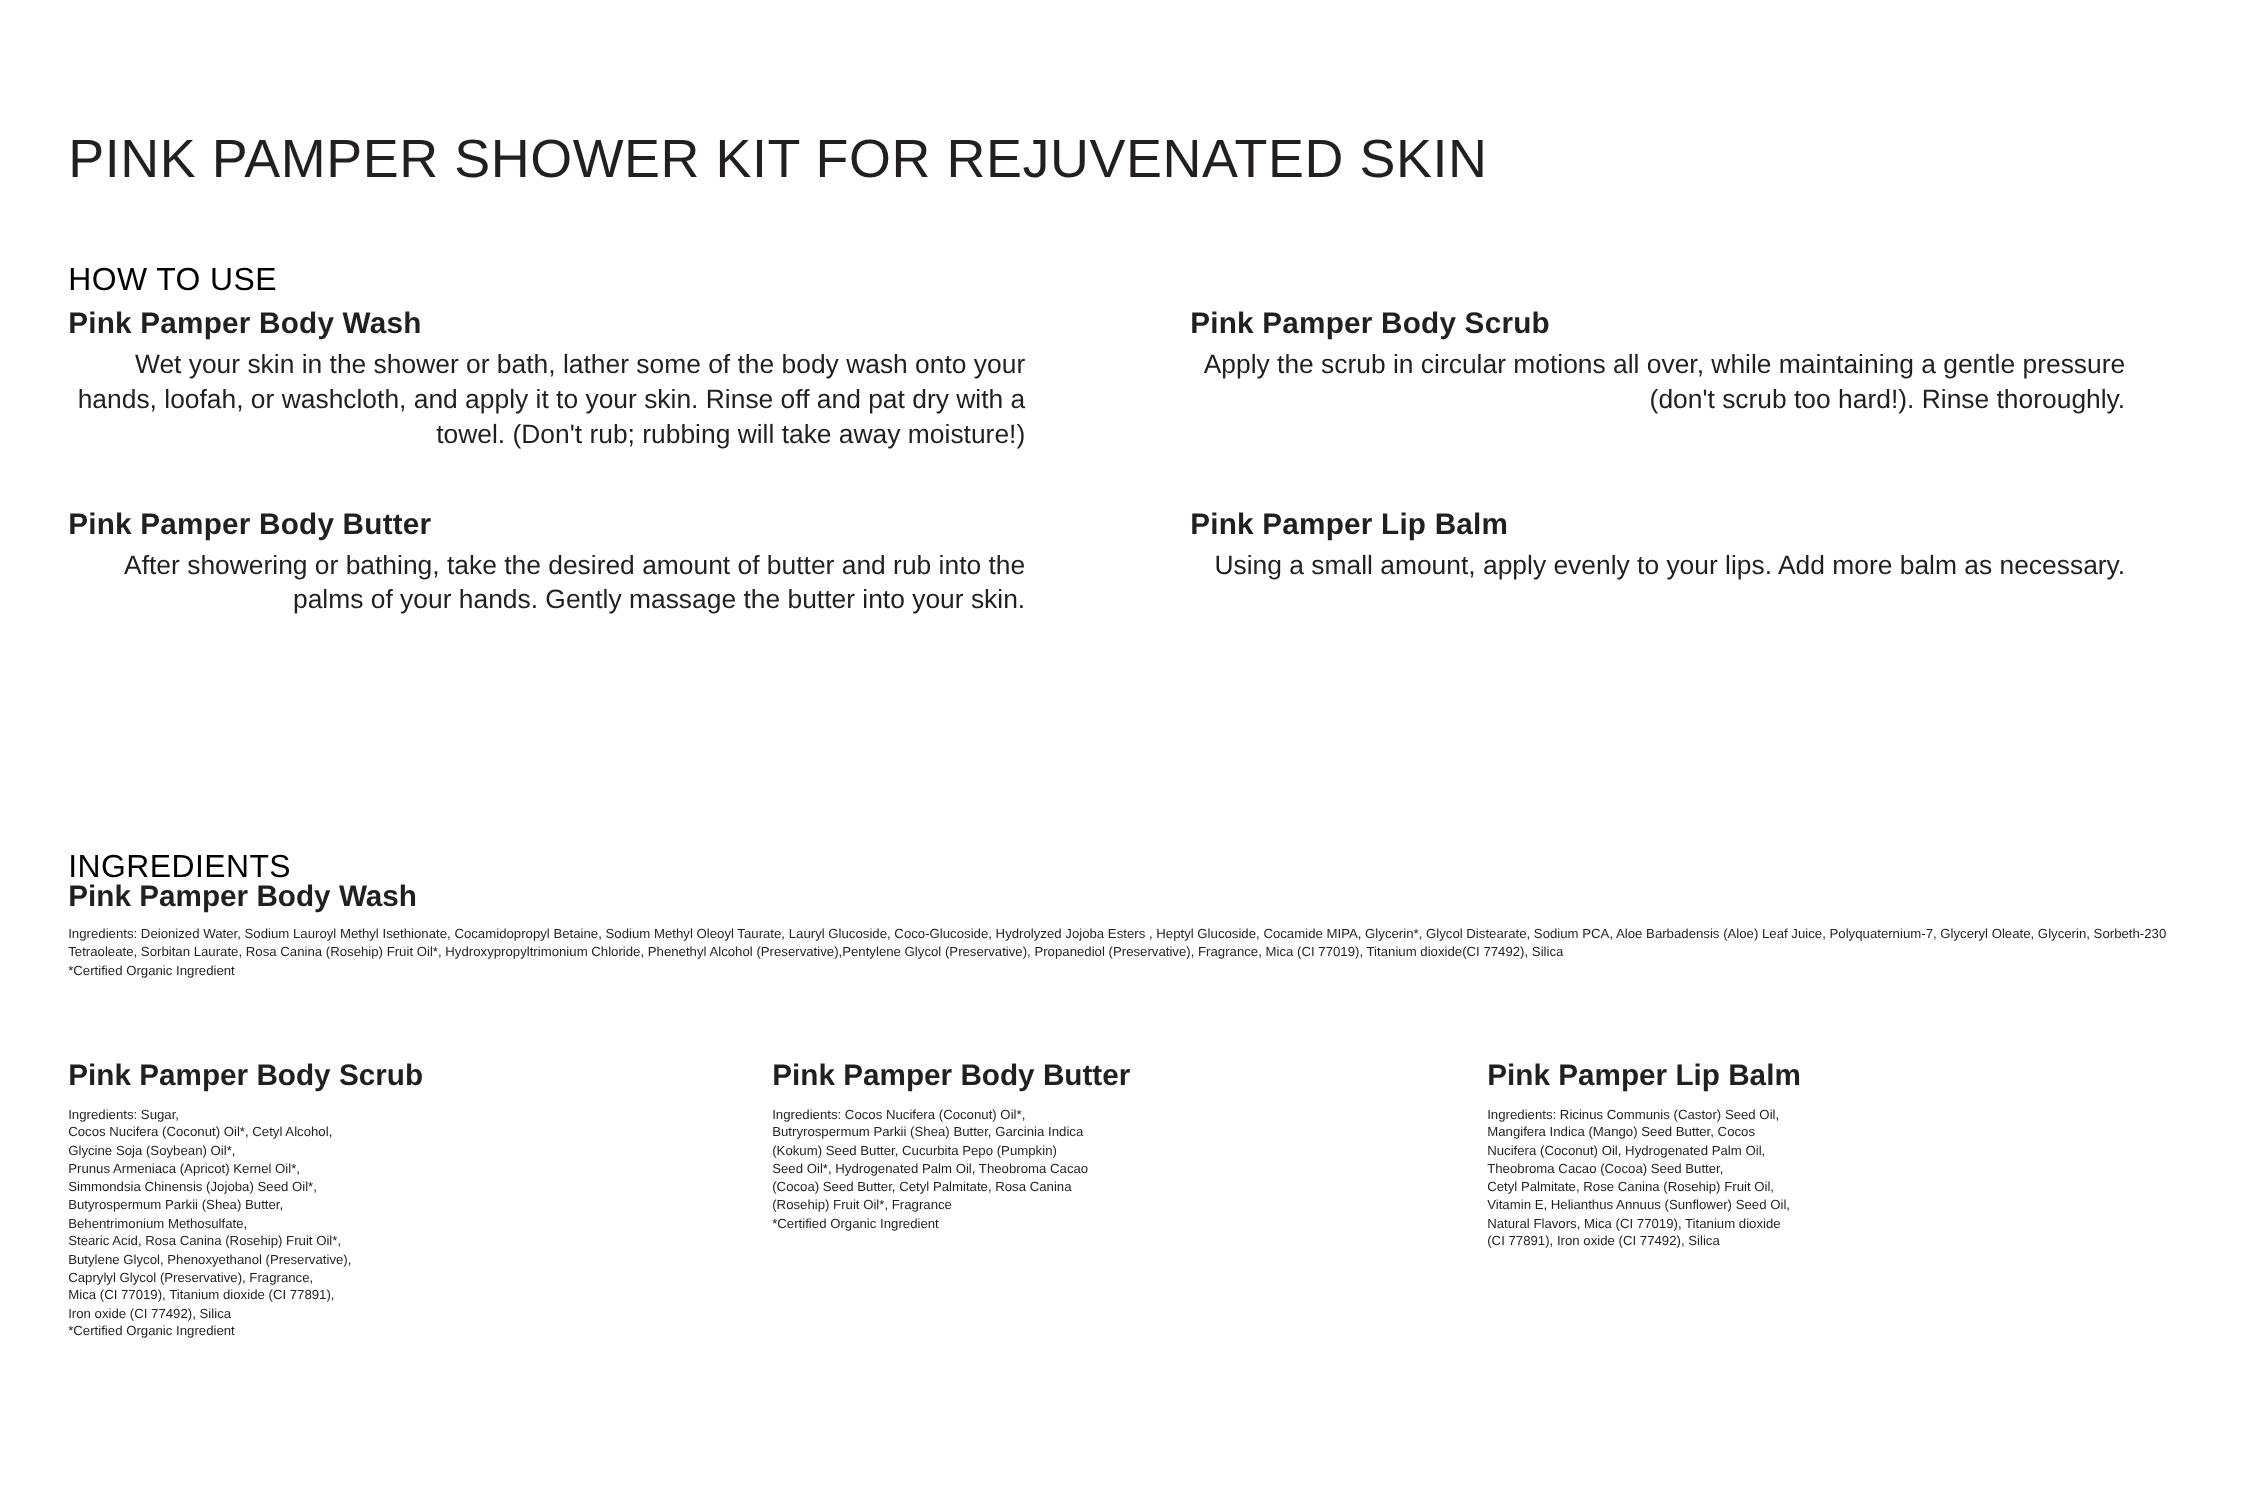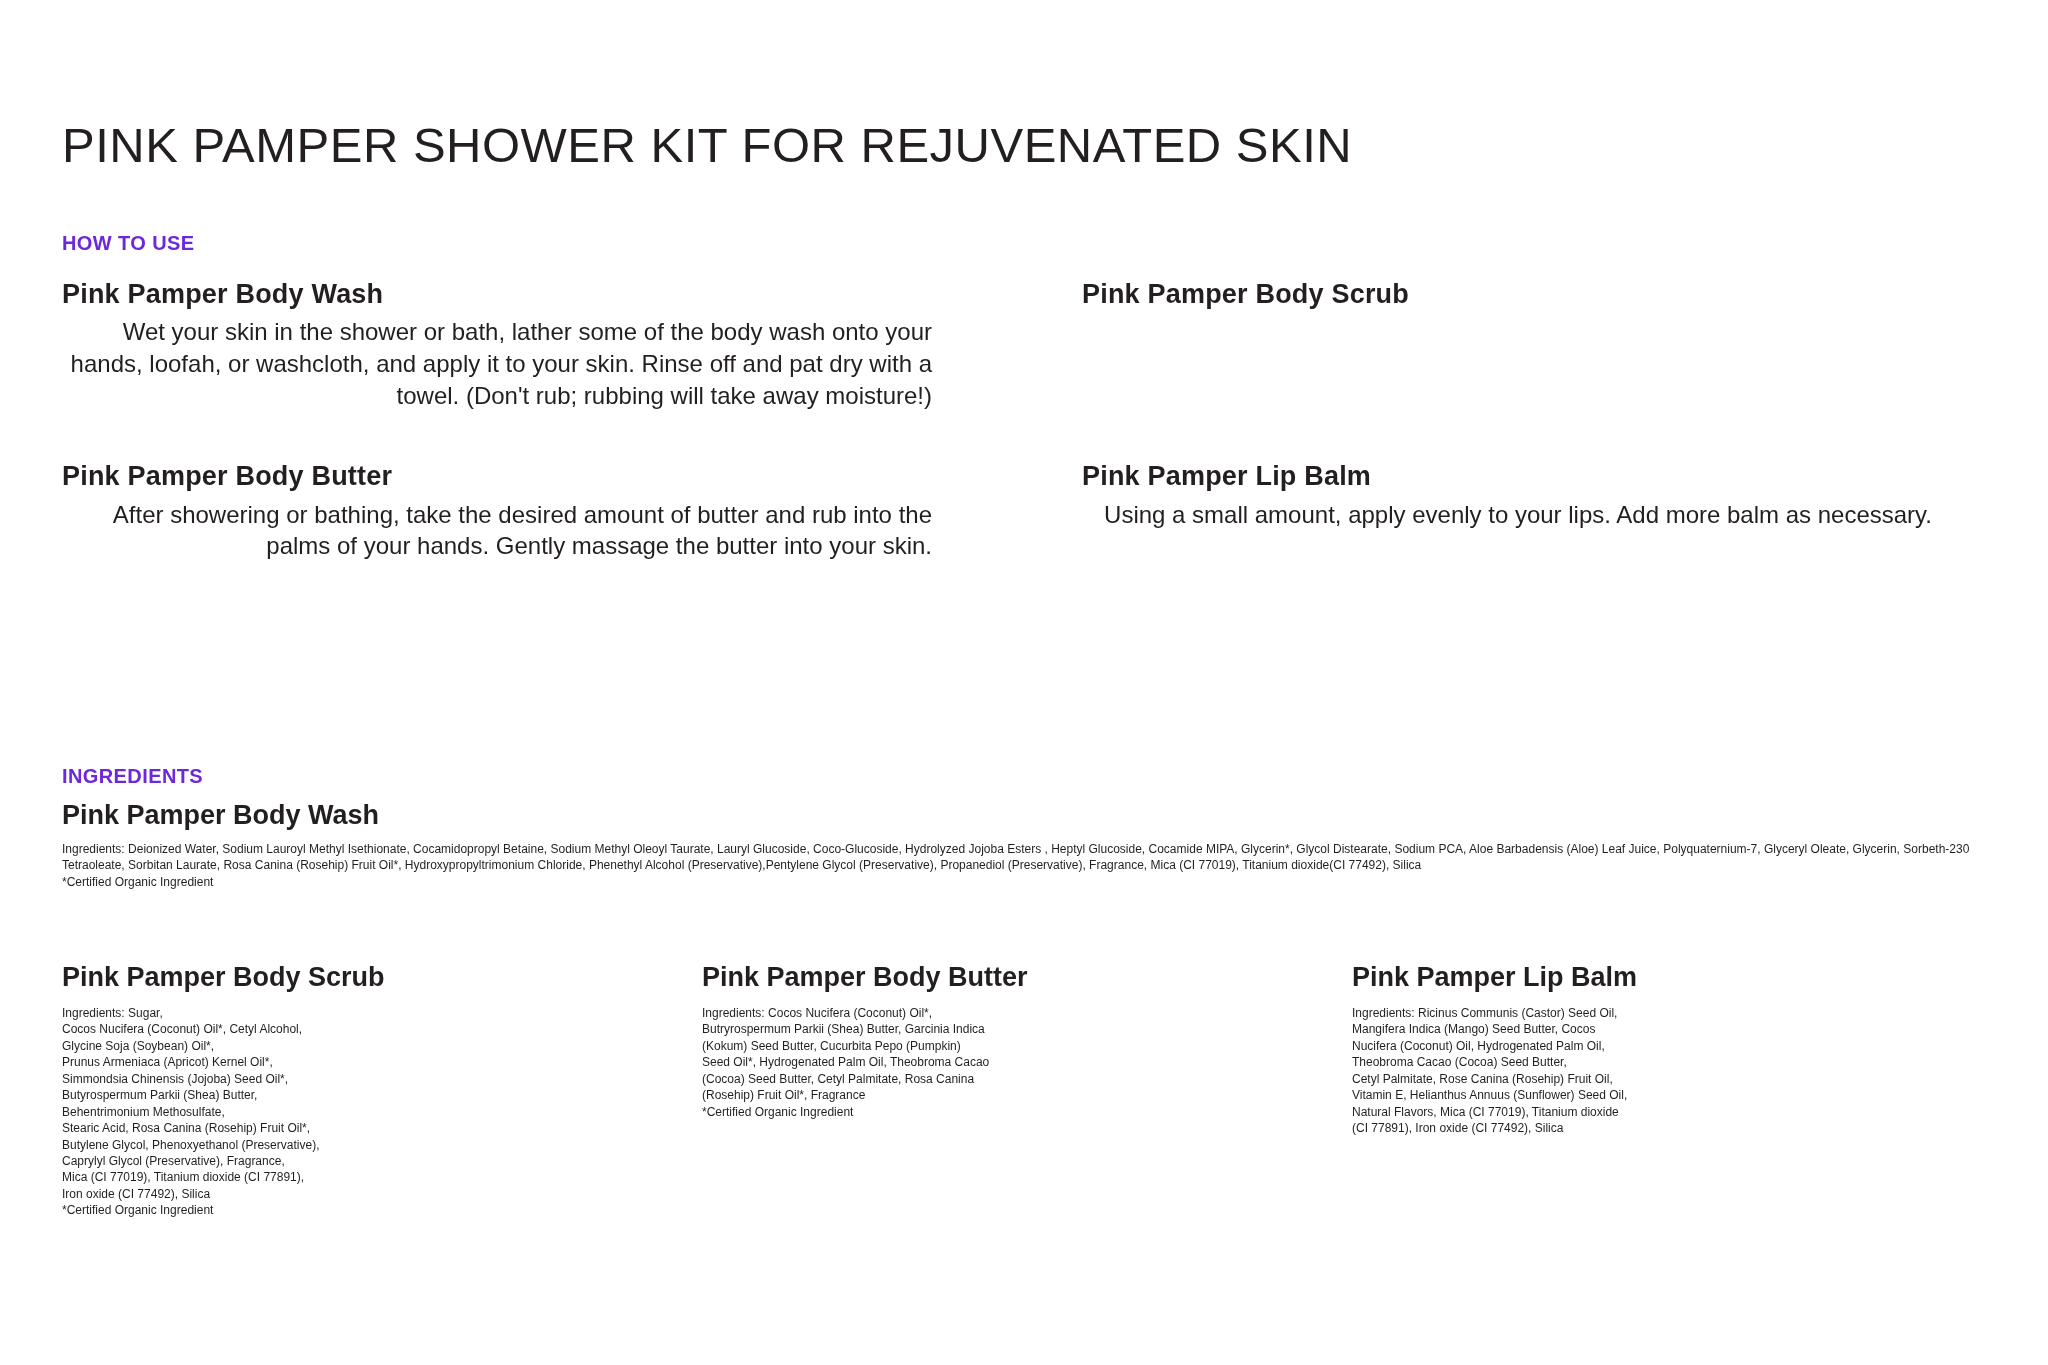--- a/index.html
+++ b/index.html
@@ -25,24 +25,24 @@
     position: absolute;
     left: 62px;
     top: 84px;
     font-size: 49px;
     font-weight: 400;
     letter-spacing: 0.5px;
     color: #231f20;
     white-space: nowrap;
   }
   .section-head {
-    font-size: 20px;
-    font-weight: bold;
+    font-size: 29px;
+    font-weight: normal;
     letter-spacing: 0.4px;
-    color: #6d28d9;
+    color: #000000;
   }
   #how-to-use-heading {
     position: absolute;
     left: 62px;
     top: 215px;
   }
   #ingredients-heading {
     position: absolute;
     left: 62px;
     top: 748px;
@@ -128,20 +128,21 @@
 
   <div class="howto">
 
     <div class="howto-cell">
       <h3 class="prod-title">Pink Pamper Body Wash</h3>
       <p class="prod-body">Wet your skin in the shower or bath, lather some of the body wash onto your hands, loofah, or washcloth, and apply it to your skin. Rinse off and pat dry with a towel. (Don't rub; rubbing will take away moisture!)</p>
     </div>
 
     <div class="howto-cell right">
       <h3 class="prod-title">Pink Pamper Body Scrub</h3>
+      <p class="prod-body">Apply the scrub in circular motions all over, while maintaining a gentle pressure (don't scrub too hard!). Rinse thoroughly.</p>
     </div>
 
     <div class="howto-cell">
       <h3 class="prod-title">Pink Pamper Body Butter</h3>
       <p class="prod-body">After showering or bathing, take the desired amount of butter and rub into the palms of your hands. Gently massage the butter into your skin.</p>
     </div>
 
     <div class="howto-cell right">
       <h3 class="prod-title">Pink Pamper Lip Balm</h3>
       <p class="prod-body">Using a small amount, apply evenly to your lips. Add more balm as necessary.</p>

